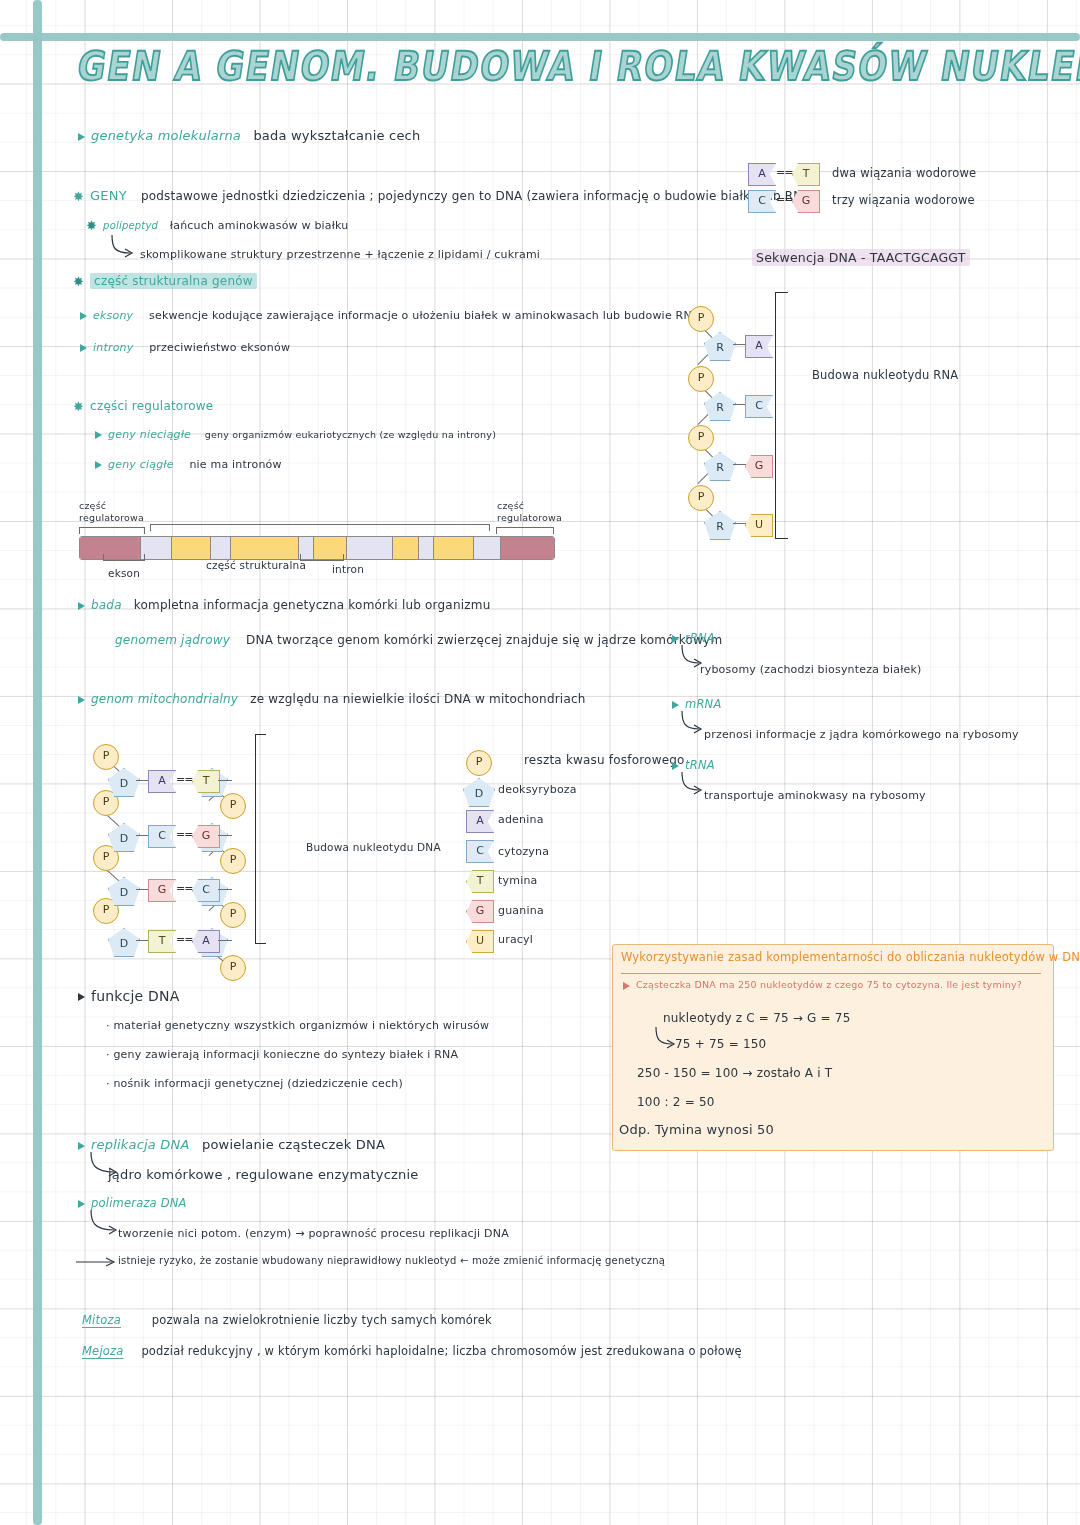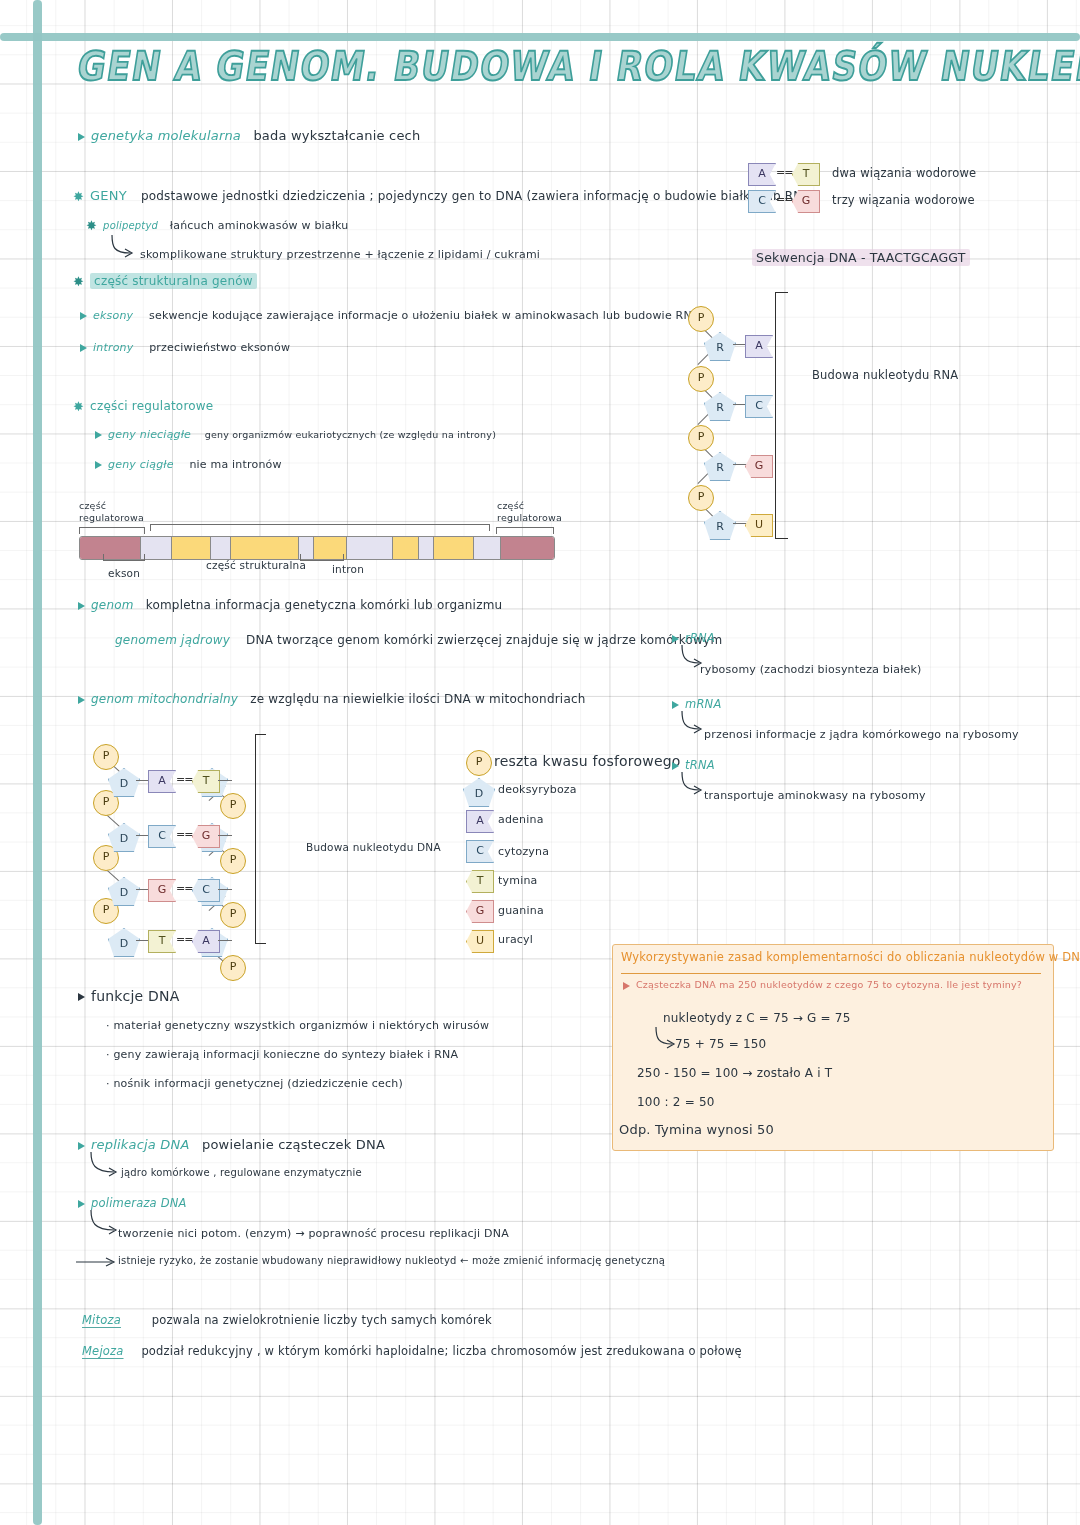--- a/index.html
+++ b/index.html
@@ -189,21 +189,21 @@
     <div class="seg-in" style="flex: 30 0 0px;"></div>
     <div class="seg-reg" style="flex: 62 0 0px;"></div>
   </div>
 
 <div class="brace-dn" style="left:103px;top:560px;width:42px;"></div>
 <div class="hw ink" style="left:108px;top:567px;font-size:10.5px;">ekson</div>
 <div class="brace-dn" style="left:300px;top:560px;width:44px;"></div>
 <div class="hw ink" style="left:332px;top:563px;font-size:10.5px;">intron</div>
 
 <div class="hw" style="left:78px;top:598px;font-size:12px;">
-  <span class="tri teal"></span><span class="teal it">genom</span>
+  <span class="tri teal"></span><span class="teal it">bada</span>
   <span class="ink" style="margin-left:8px;">kompletna informacja genetyczna komórki lub organizmu</span>
 </div>
 <div class="hw" style="left:115px;top:633px;font-size:12px;">
   <span class="teal it">genomem jądrowy</span>
   <span class="ink" style="margin-left:12px;">DNA tworzące genom komórki zwierzęcej znajduje się w jądrze komórkowym</span>
 </div>
 <div class="hw" style="left:78px;top:692px;font-size:12px;">
   <span class="tri teal"></span><span class="teal it">genom mitochondrialny</span>
   <span class="ink" style="margin-left:8px;">ze względu na niewielkie  ilości DNA w mitochondriach</span>
 </div>
@@ -268,21 +268,21 @@
   <div class="bond" style="left:176px;top:933px;">==</div>
   <div class="base b-l b-A" style="left:192px;top:930px;">A</div>
   <div class="lnk" style="left:218px;top:940px;width:14px;"></div>
 
   <div class="bigbr-l" style="left:255px;top:734px;width:10px;height:208px;"></div>
   <div class="hw ink" style="left:262px;top:841px;font-size:10.5px;margin-left:44px;">Budowa nukleotydu DNA</div>
 </div>
 
 <div>
   <div class="phos" style="left:466px;top:750px;">P</div>
-  <div class="hw ink" style="left:494px;top:753px;font-size:14px;">reszta kwasu fosforowego</div>
+  <div class="hw ink" style="left:524px;top:753px;font-size:12px;">reszta kwasu fosforowego</div>
 
   <div class="sugar" style="left:463px;top:778px;">D</div>
   <div class="hw ink" style="left:498px;top:783px;font-size:11px;">deoksyryboza</div>
 
   <div class="base b-r b-A" style="left:466px;top:810px;">A</div>
   <div class="hw ink" style="left:498px;top:813px;font-size:11px;">adenina</div>
 
   <div class="base b-r b-C" style="left:466px;top:840px;">C</div>
   <div class="hw ink" style="left:498px;top:845px;font-size:11px;">cytozyna</div>
 
@@ -304,21 +304,21 @@
 <div class="hw ink" style="left:106px;top:1077px;font-size:11px;">·&nbsp;<span>nośnik informacji genetycznej (dziedziczenie cech)</span></div>
 
 <div class="hw" style="left:78px;top:1137px;font-size:13px;">
   <span class="tri teal"></span><span class="teal it">replikacja DNA</span>
   <span class="ink" style="margin-left:8px;">powielanie cząsteczek DNA</span>
 </div>
 <svg class="arr" style="left:88px;top:1150px;" width="40" height="30">
   <path d="M3,2 C3,14 6,22 26,22" stroke="#2b3640" stroke-width="1.2" fill="none"></path>
   <path d="M21,18 L28,22 L21,26" stroke="#2b3640" stroke-width="1.2" fill="none"></path>
 </svg>
-<div class="hw ink" style="left:121px;top:1167px;font-size:10px;">jądro komórkowe , regulowane  enzymatycznie</div>
+<div class="hw ink" style="left:108px;top:1167px;font-size:13px;">jądro komórkowe , regulowane  enzymatycznie</div>
 
 <div class="hw" style="left:78px;top:1196px;font-size:11.5px;">
   <span class="tri teal"></span><span class="teal it">polimeraza DNA</span>
 </div>
 <svg class="arr" style="left:88px;top:1208px;" width="40" height="30">
   <path d="M3,2 C3,14 6,22 26,22" stroke="#2b3640" stroke-width="1.2" fill="none"></path>
   <path d="M21,18 L28,22 L21,26" stroke="#2b3640" stroke-width="1.2" fill="none"></path>
 </svg>
 <div class="hw ink" style="left:118px;top:1227px;font-size:11px;">tworzenie nici potom.   (enzym) → poprawność procesu replikacji DNA</div>
 

